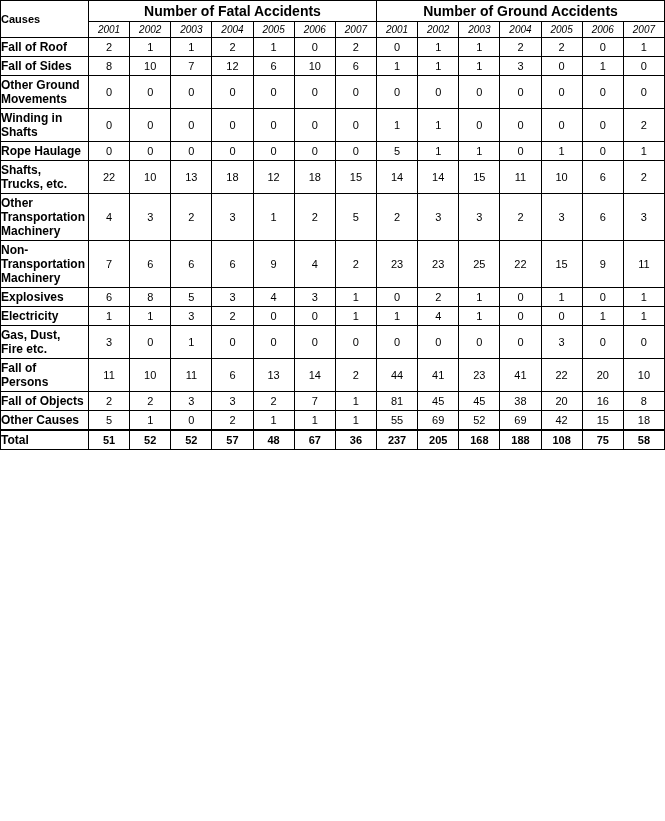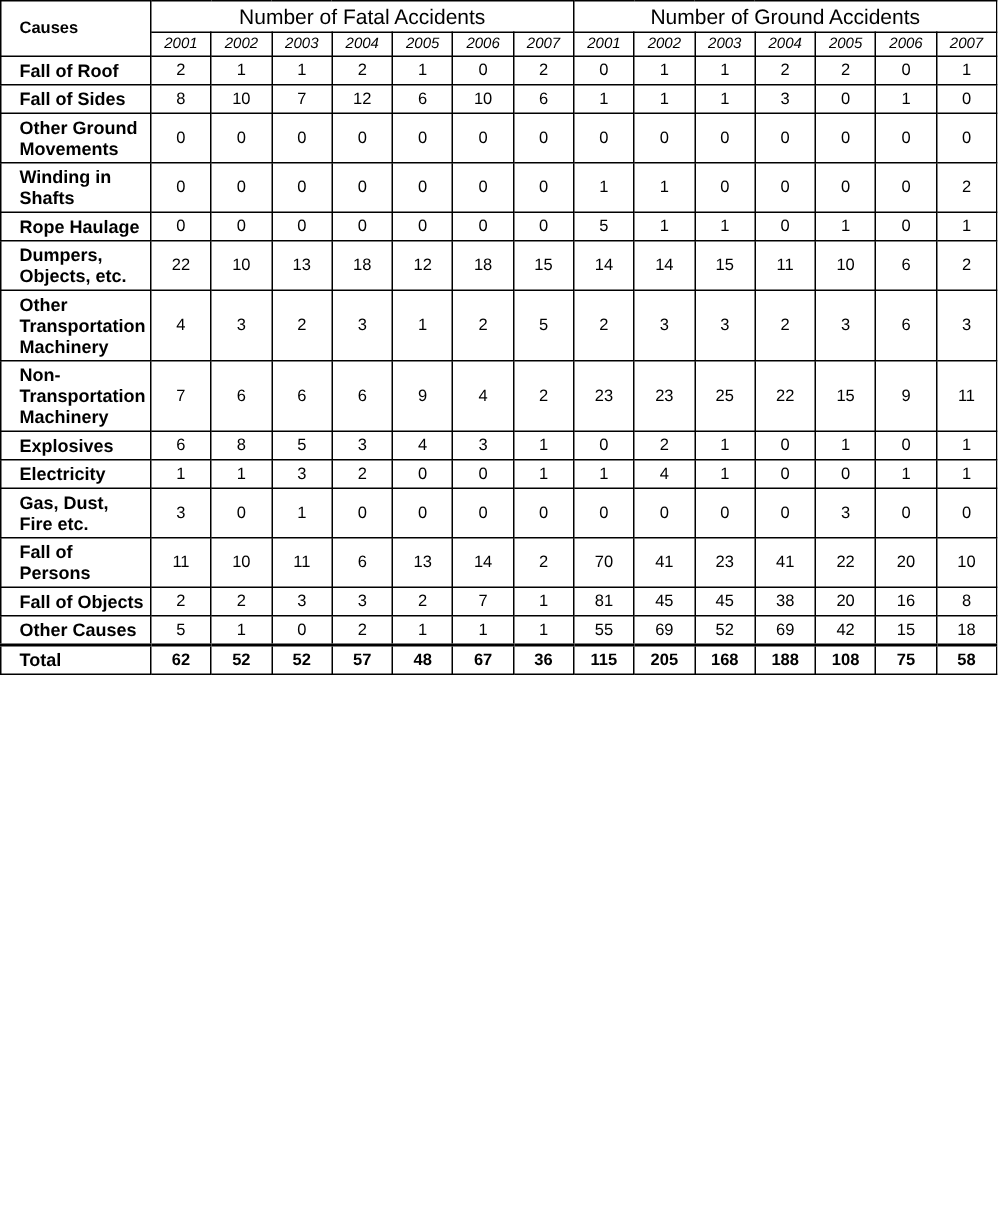--- a/index.html
+++ b/index.html
@@ -21,25 +21,25 @@
     th, td {
       border: 1px solid #000;
       text-align: center;
       padding: 2px 3px;
       vertical-align: middle;
     }
     .causes-col {
       width: 80px;
       font-weight: bold;
       text-align: left;
-      padding-left: 12px;
+      padding-left: 0;
     }
     .section-header {
       font-size: 14px;
-      font-weight: normal;
+      font-weight: bold;
     }
     .year-header {
       font-size: 10px;
       font-weight: normal;
       font-style: italic;
     }
     .total-row td {
       font-weight: bold;
       border-top: 2px solid #000;
       margin-left: 21px;
@@ -160,21 +160,21 @@
           <td class="data-cell">0</td>
           <td class="data-cell">5</td>
           <td class="data-cell">1</td>
           <td class="data-cell">1</td>
           <td class="data-cell">0</td>
           <td class="data-cell">1</td>
           <td class="data-cell">0</td>
           <td class="data-cell">1</td>
         </tr>
         <tr>
-          <td class="causes-col cause-label">Dumpers, Objects, etc.</td>
+          <td class="causes-col cause-label">Shafts, Trucks, etc.</td>
           <td class="data-cell">22</td>
           <td class="data-cell">10</td>
           <td class="data-cell">13</td>
           <td class="data-cell">18</td>
           <td class="data-cell">12</td>
           <td class="data-cell">18</td>
           <td class="data-cell">15</td>
           <td class="data-cell">14</td>
           <td class="data-cell">14</td>
           <td class="data-cell">15</td>
@@ -270,21 +270,21 @@
         </tr>
         <tr>
           <td class="causes-col cause-label">Fall of Persons</td>
           <td class="data-cell">11</td>
           <td class="data-cell">10</td>
           <td class="data-cell">11</td>
           <td class="data-cell">6</td>
           <td class="data-cell">13</td>
           <td class="data-cell">14</td>
           <td class="data-cell">2</td>
-          <td class="data-cell">70</td>
+          <td class="data-cell">44</td>
           <td class="data-cell">41</td>
           <td class="data-cell">23</td>
           <td class="data-cell">41</td>
           <td class="data-cell">22</td>
           <td class="data-cell">20</td>
           <td class="data-cell">10</td>
         </tr>
         <tr>
           <td class="causes-col cause-label">Fall of Objects</td>
           <td class="data-cell">2</td>
@@ -314,28 +314,28 @@
           <td class="data-cell">55</td>
           <td class="data-cell">69</td>
           <td class="data-cell">52</td>
           <td class="data-cell">69</td>
           <td class="data-cell">42</td>
           <td class="data-cell">15</td>
           <td class="data-cell">18</td>
         </tr>
         <tr class="total-row">
           <td class="causes-col cause-label">Total</td>
-          <td class="data-cell">62</td>
+          <td class="data-cell">51</td>
           <td class="data-cell">52</td>
           <td class="data-cell">52</td>
           <td class="data-cell">57</td>
           <td class="data-cell">48</td>
           <td class="data-cell">67</td>
           <td class="data-cell">36</td>
-          <td class="data-cell">115</td>
+          <td class="data-cell">237</td>
           <td class="data-cell">205</td>
           <td class="data-cell">168</td>
           <td class="data-cell">188</td>
           <td class="data-cell">108</td>
           <td class="data-cell">75</td>
           <td class="data-cell">58</td>
         </tr>
       </tbody>
   </table>
 </div>

